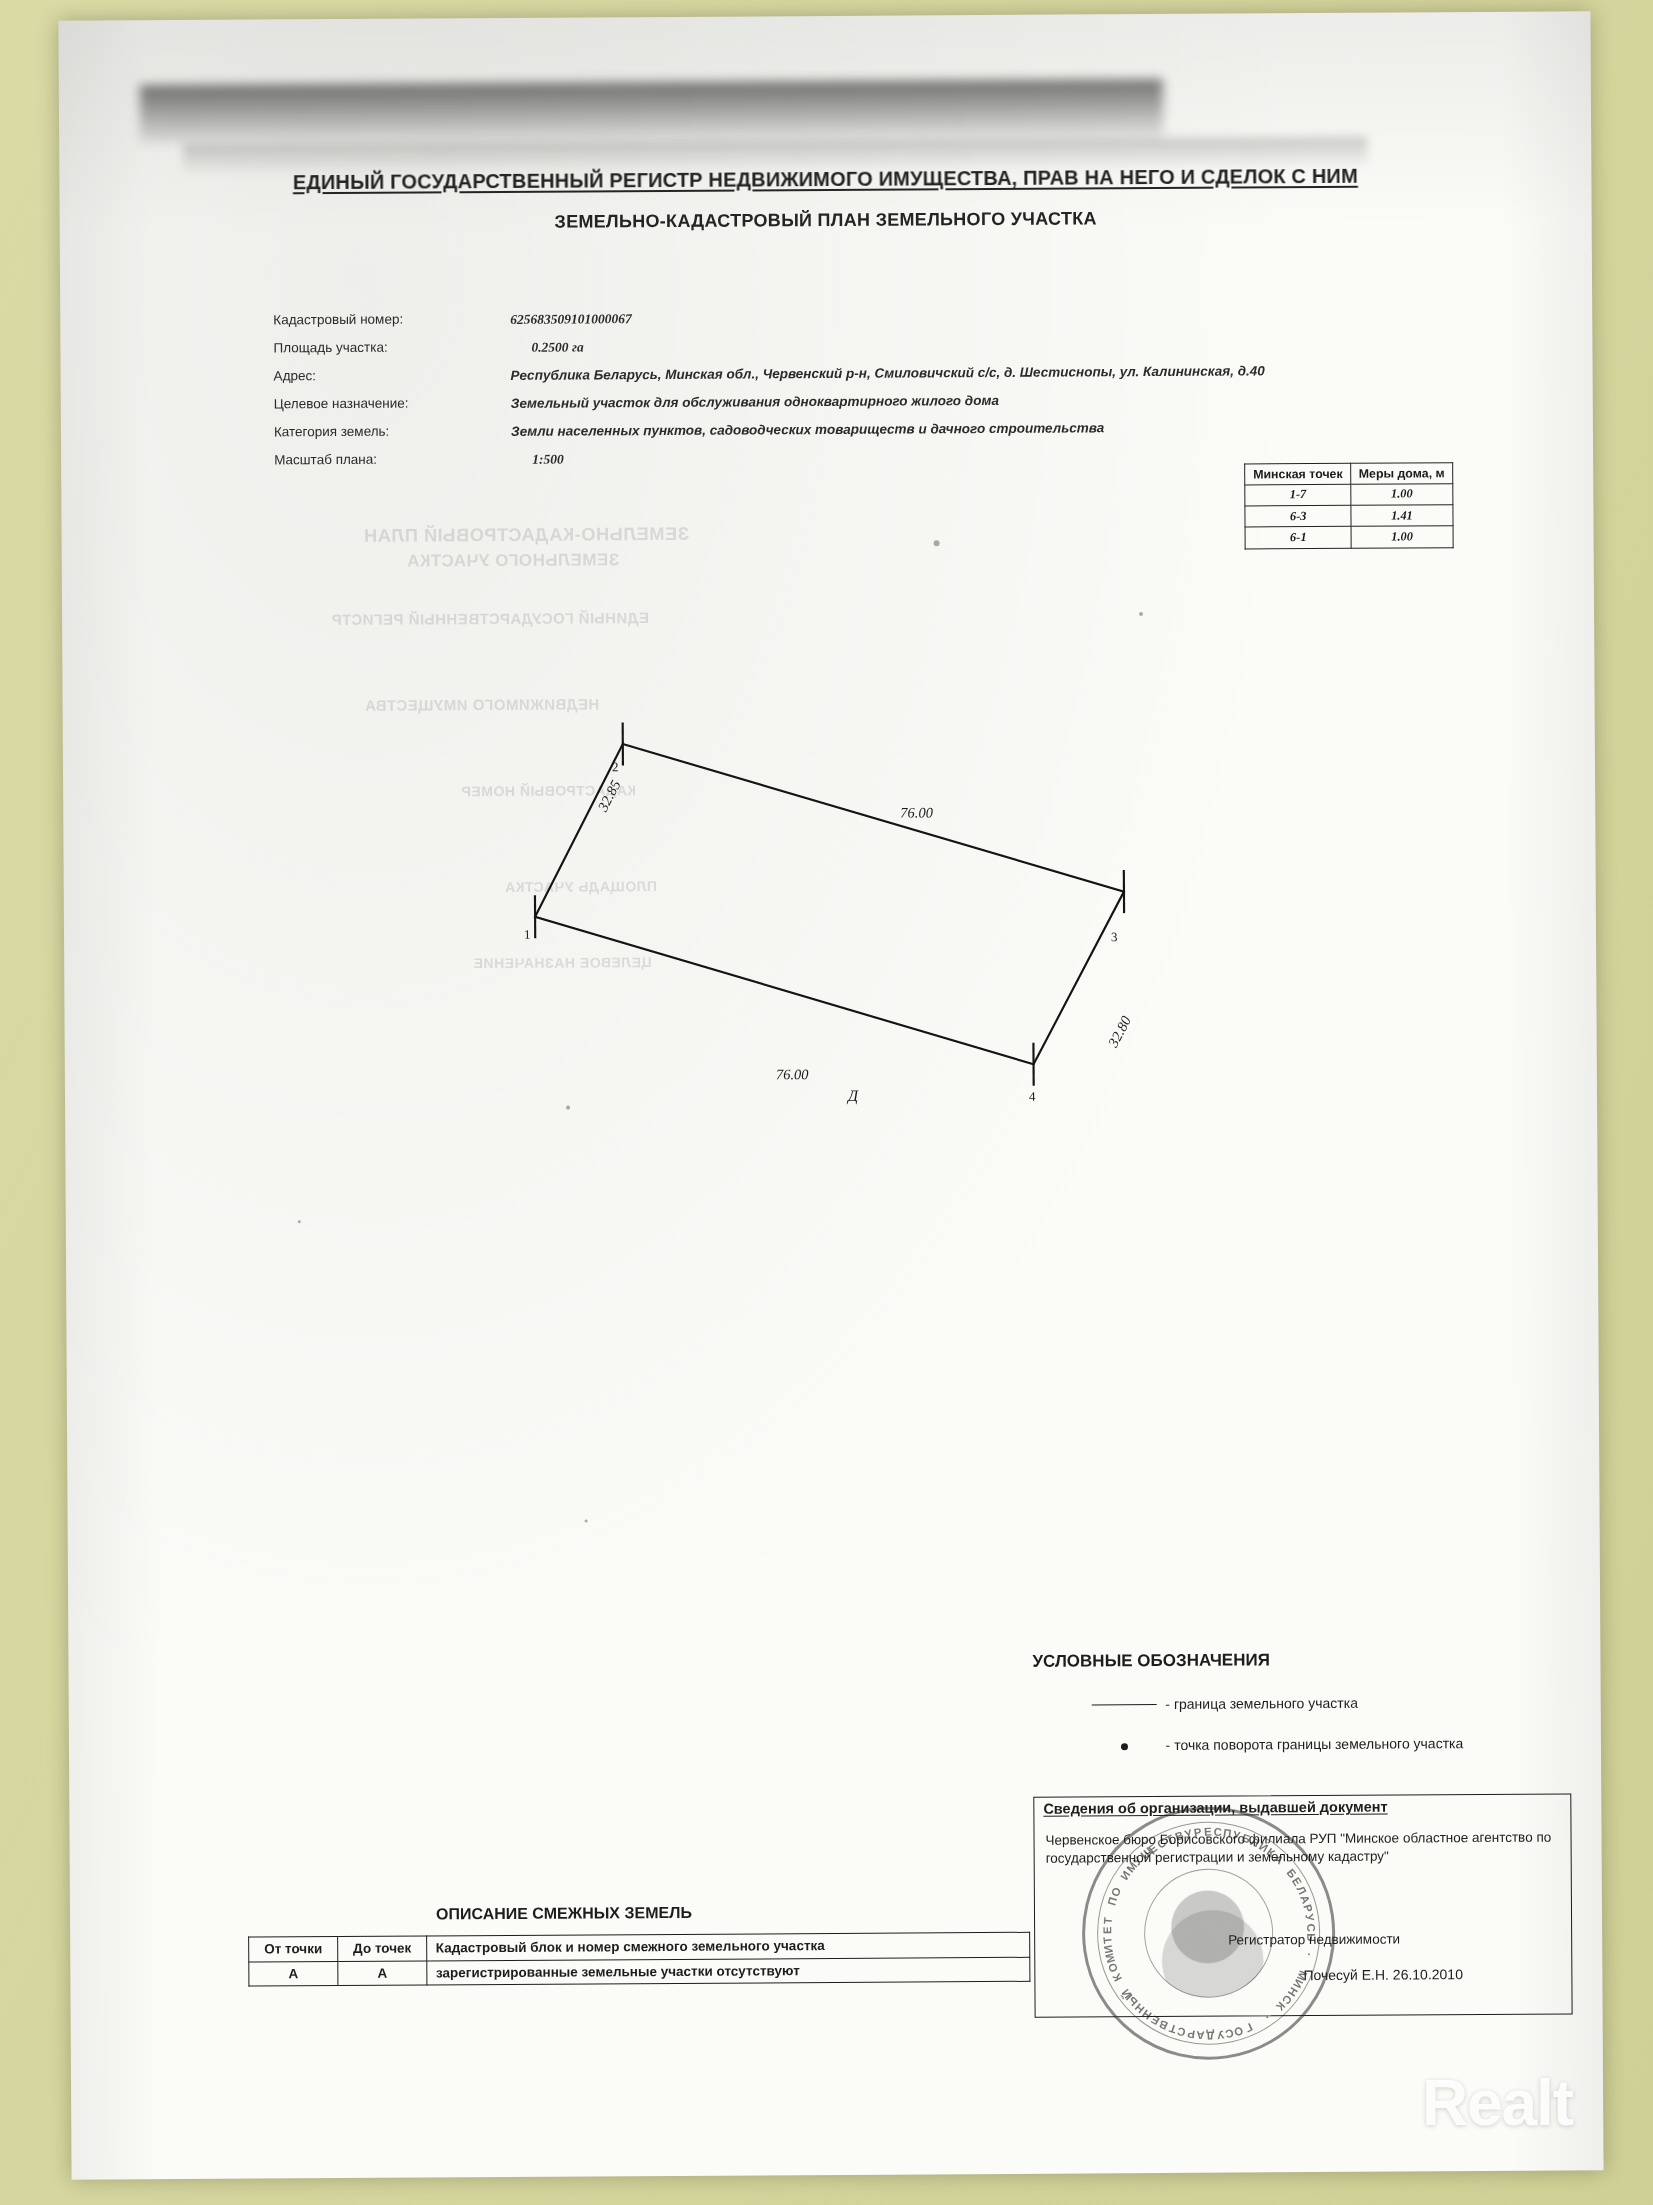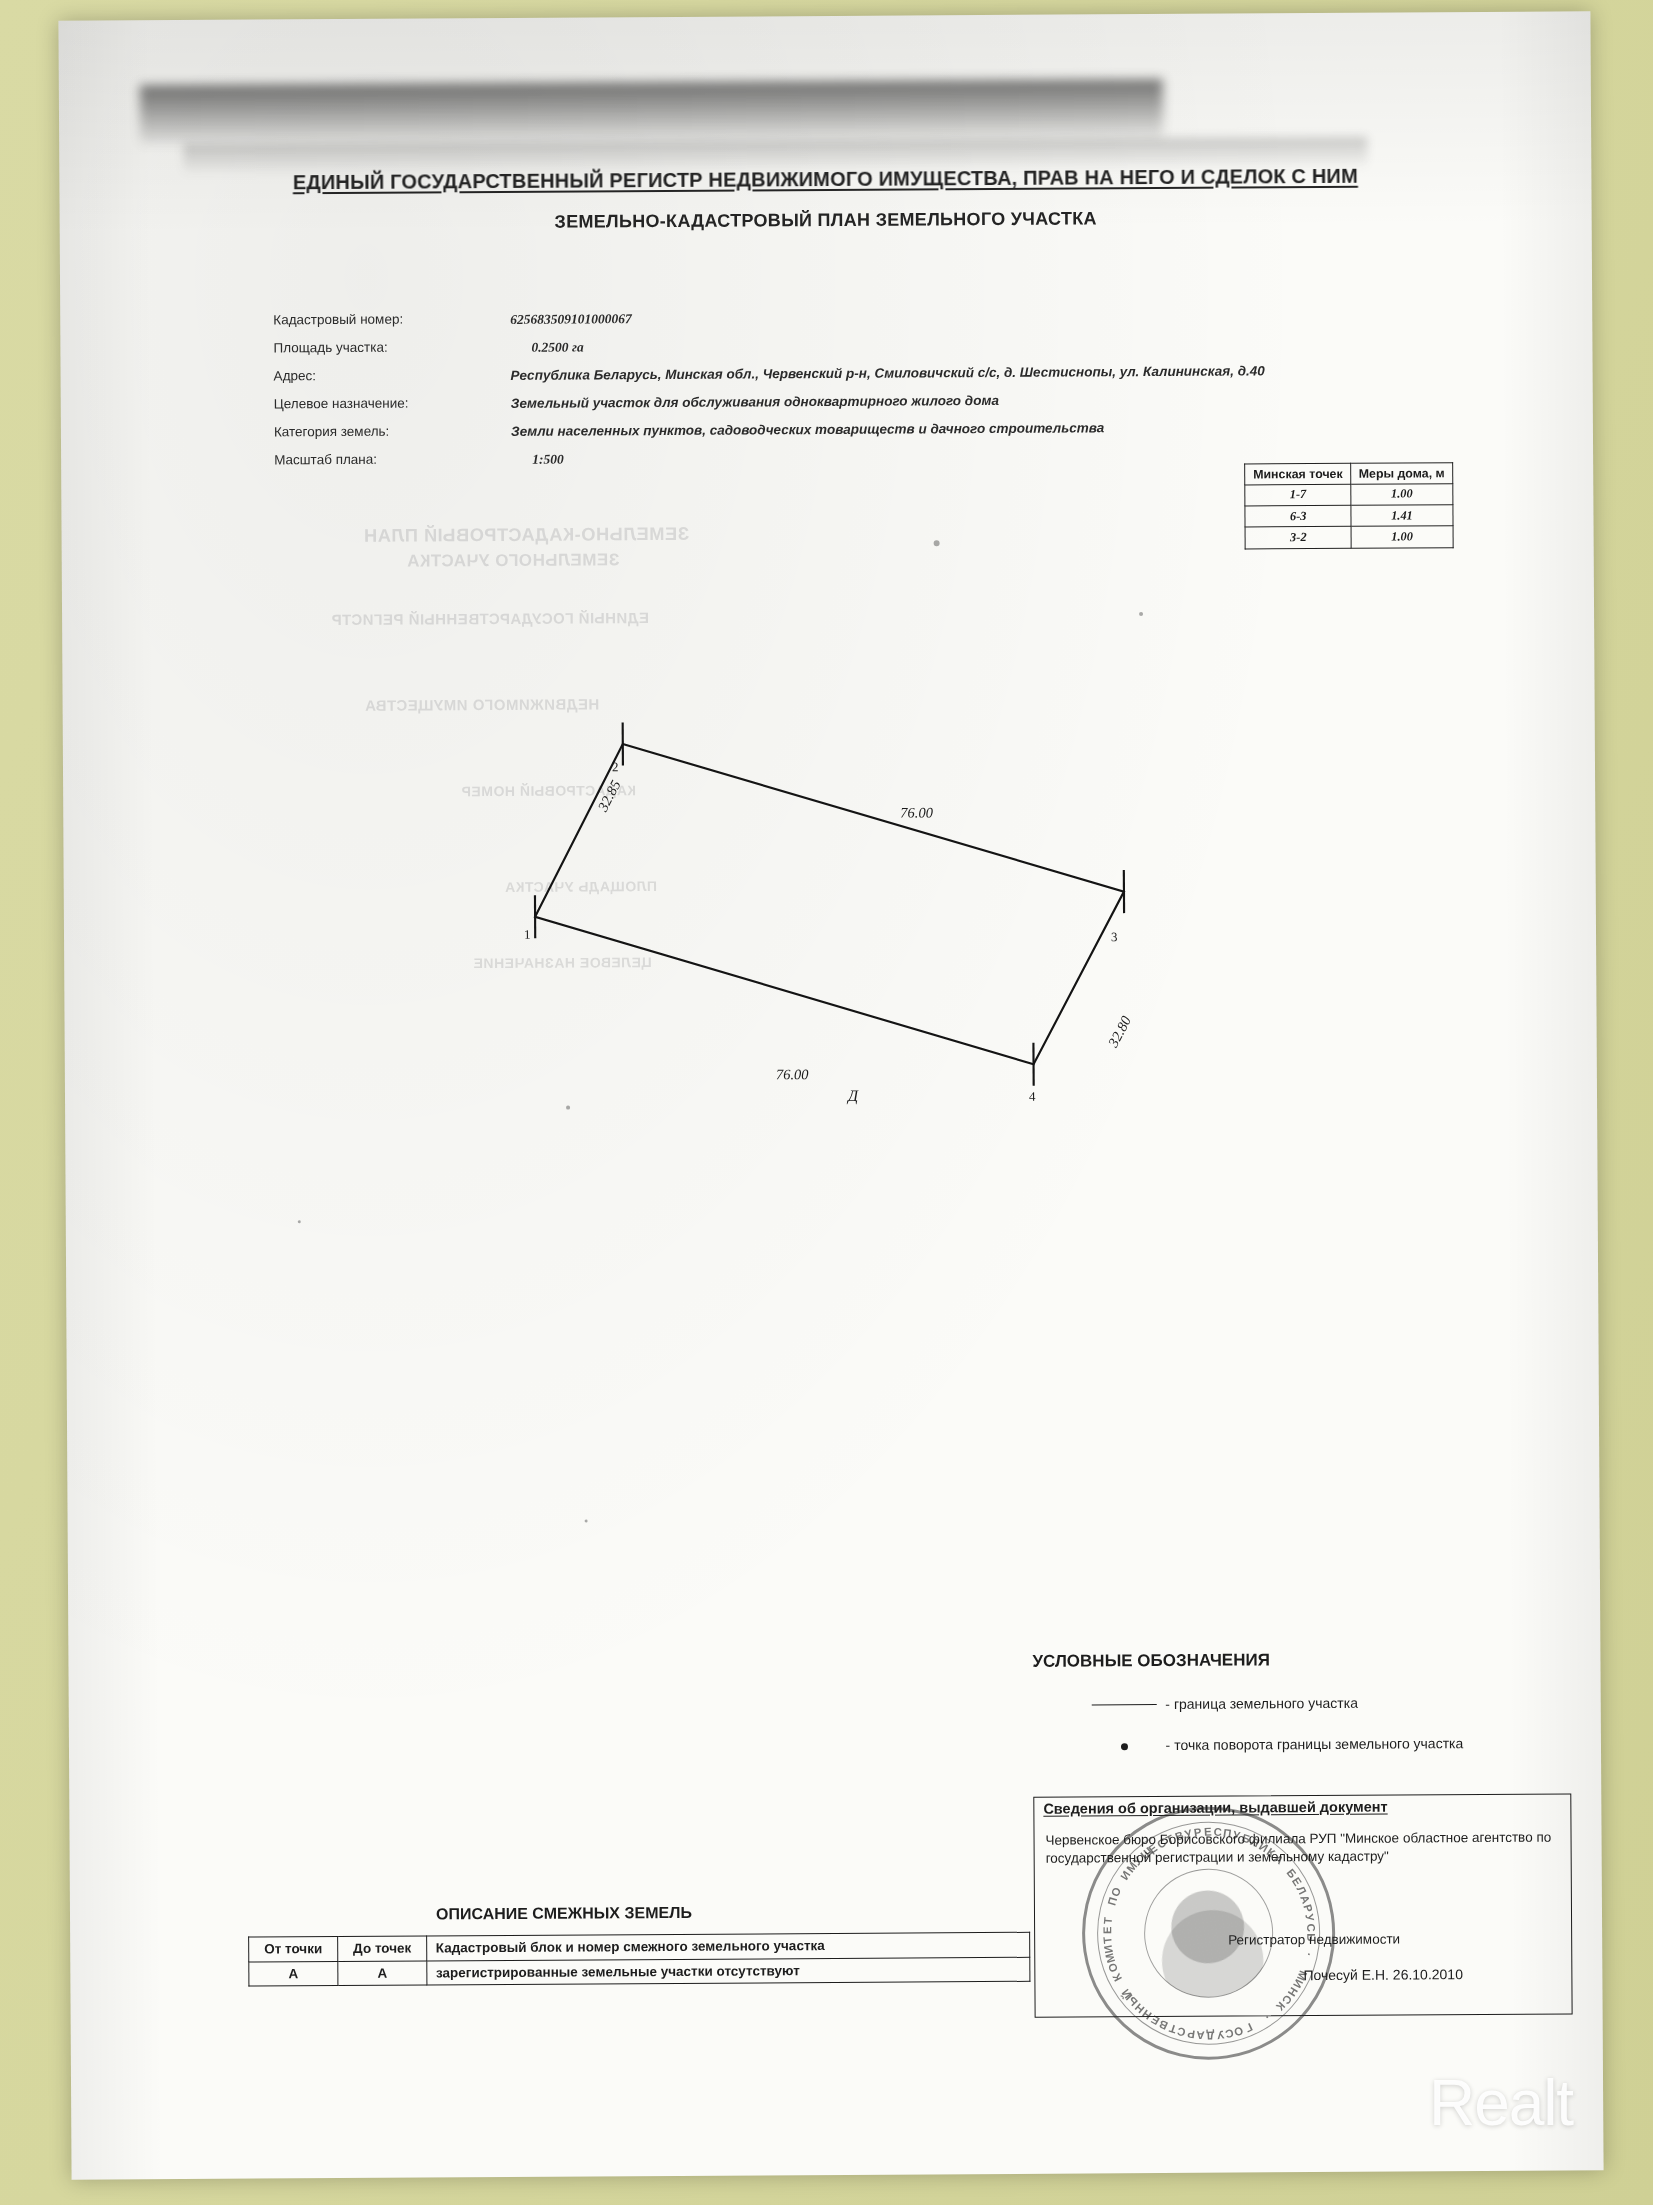--- a/index.html
+++ b/index.html
@@ -297,21 +297,21 @@
     text-align: left;
     padding-left: 8.6px;
   }
 
   
   #watermark {
     position: absolute;
     right: 81px;
     bottom: 65px;
     font-size: 64px;
-    font-weight: normal;
+    font-weight: bold;
     color: rgba(255,255,255,.92);
     letter-spacing: -1.1px;
     text-shadow: 0 1.1px 5.4px rgba(0,0,0,.18);
   }
 
   
   .speck { position: absolute; background: rgba(70,70,70,.45); border-radius: 50%; }
 </style>
 </head>
 <body>
@@ -374,21 +374,21 @@
       </tr>
       <tr>
         <td>1-7</td>
         <td>1.00</td>
       </tr>
       <tr>
         <td>6-3</td>
         <td>1.41</td>
       </tr>
       <tr>
-        <td>3-2</td>
+        <td>6-1</td>
         <td>1.00</td>
       </tr>
     </tbody>
       </table>
 
     <svg id="plot-svg" width="700" height="511" viewBox="0 0 1300 950">
 
       <polygon points="35,420 200,100 1130,380 960,700" fill="none" stroke="#141414" stroke-width="4"></polygon>
 
       <line x1="35" y1="380" x2="35" y2="460" stroke="#141414" stroke-width="4"></line>

